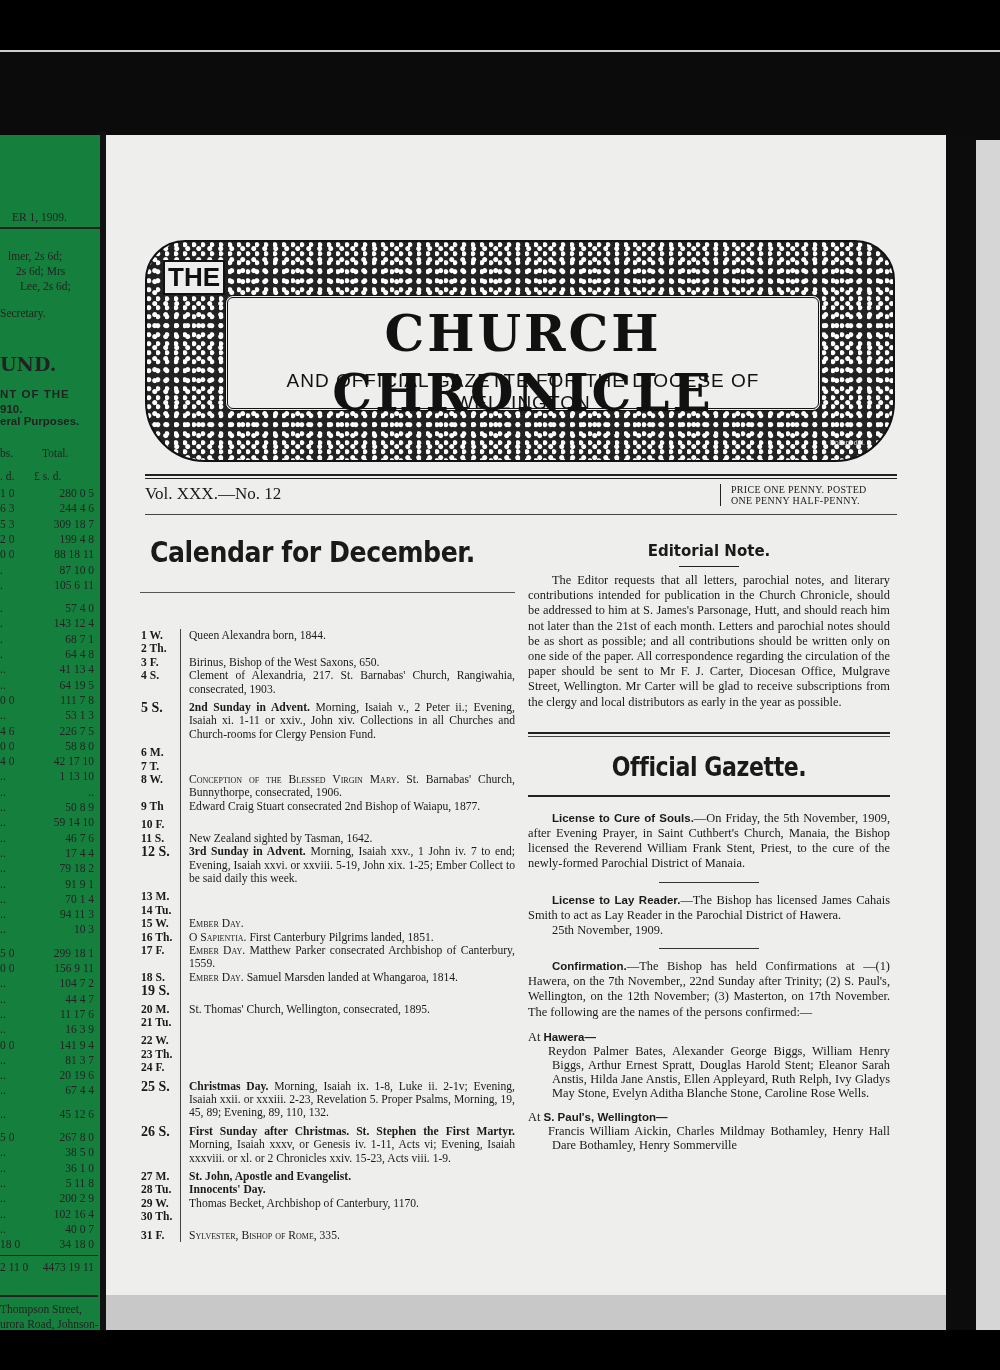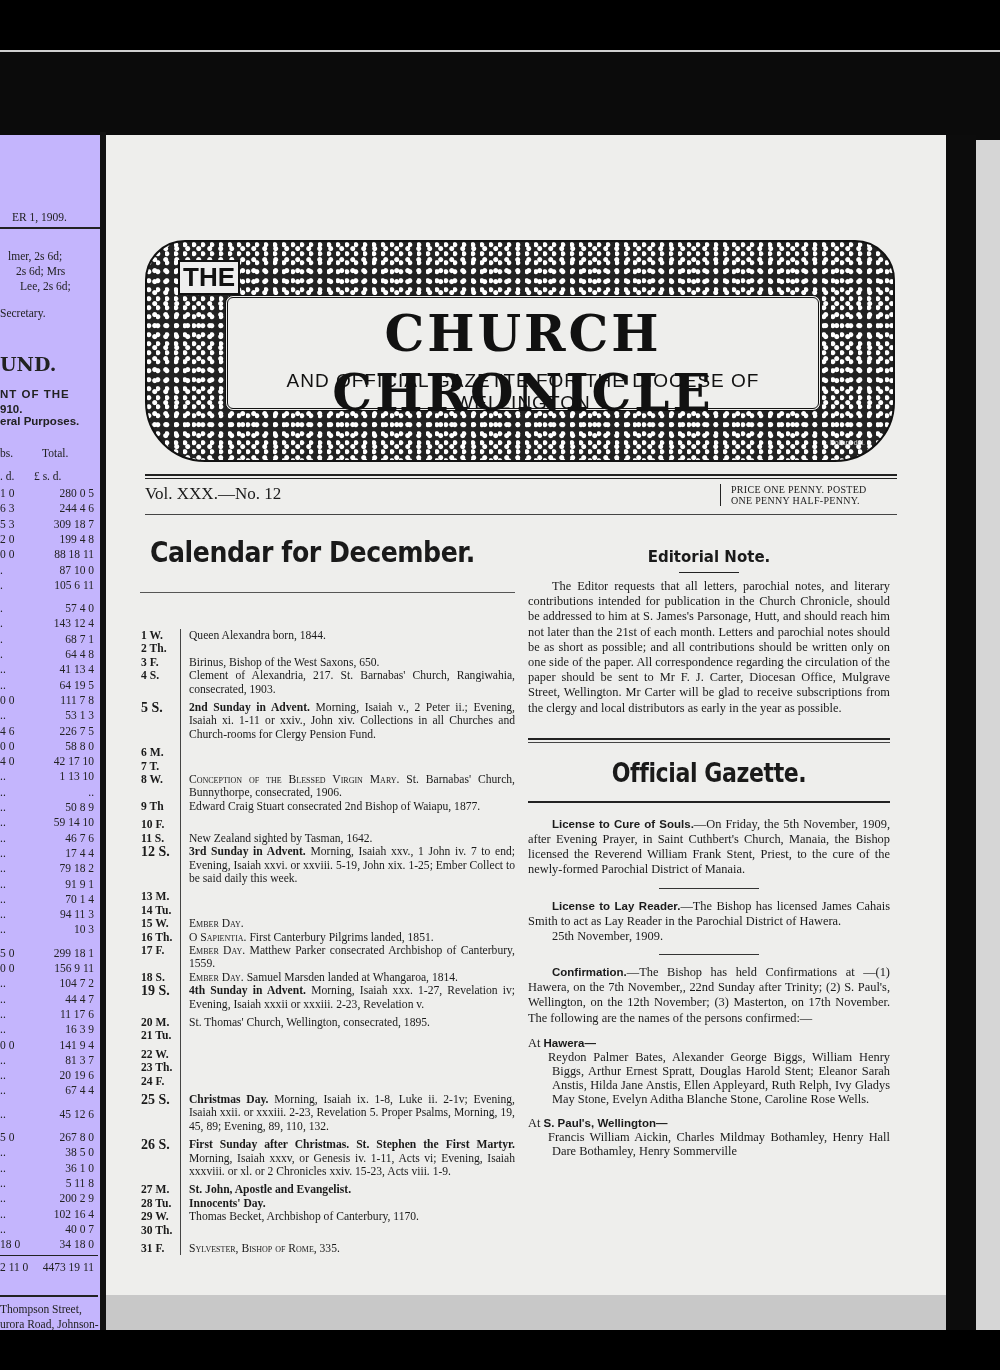--- a/index.html
+++ b/index.html
@@ -1,36 +1,36 @@
 <!DOCTYPE html>
 <html><head>
 <meta charset="utf-8">
 <style>
   html, body { margin:0; padding:0; }
   body { width:1000px; height:1370px; background:#000; position:relative; overflow:hidden; font-family:"Liberation Serif", serif; color:#1a1a1a; }
   .film-top { position:absolute; left:0; top:0; width:1000px; height:52px; background:#000; }
   .film-line { position:absolute; left:0; top:50px; width:1000px; height:2px; background:#cfcfcf; }
   .film-strip { position:absolute; left:0; top:52px; width:1000px; height:102px; background:#0b0b0b; }
   .backdrop { position:absolute; left:0; top:154px; width:950px; height:1180px; background:#c8c8c8; }
-  .left-page { position:absolute; left:0; top:135px; width:102px; height:1195px; background:#c4b5fd; overflow:hidden; }
+  .left-page { position:absolute; left:0; top:135px; width:102px; height:1195px; background:#15803d; overflow:hidden; }
   .gutter { position:absolute; left:100px; top:132px; width:6px; height:1200px; background:#111; }
   .right-edge { position:absolute; left:946px; top:135px; width:30px; height:1200px; background:#0c0c0c; }
   .right-sliver { position:absolute; left:976px; top:140px; width:24px; height:1190px; background:#d6d6d6; }
   .page { position:absolute; left:106px; top:135px; width:840px; height:1160px; background:#eeeeec; }
   .bottom-shadow { position:absolute; left:0; top:1330px; width:1000px; height:40px; background:#000; }
 
   
   .masthead { position:absolute; left:145px; top:240px; width:750px; height:222px; }
   .mast-bg { position:absolute; inset:0; border-radius:40px 40px 60px 60px;
     background:
       radial-gradient(circle at 20% 30%, #fff 0 2px, transparent 3px),
       radial-gradient(circle at 70% 60%, #fff 0 2px, transparent 3px);
     background-size:9px 9px, 11px 11px;
     background-color:#222; border:2px solid #111; }
-  .mast-the { position:absolute; left:18px; top:20px; font-family:"Liberation Sans", sans-serif; font-weight:bold; font-size:26px; color:#111; background:#eee; padding:0 3px; border:2px solid #111;margin-left:15px; }
+  .mast-the { position:absolute; left:18px; top:20px; font-family:"Liberation Sans", sans-serif; font-weight:bold; font-size:26px; color:#111; background:#eee; padding:0 3px; border:2px solid #111; }
   .mast-panel { position:absolute; left:80px; top:55px; width:590px; height:110px; background:#eeeeec; border:3px double #111; border-radius:8px; }
   .mast-title { position:absolute; left:0; right:0; top:6px; text-align:center; font-family:"DejaVu Serif", serif; font-size:50px; letter-spacing:3px; color:#111; font-weight:bold; }
   .mast-sub { position:absolute; left:0; right:0; top:72px; text-align:center; font-family:"Liberation Sans", sans-serif; font-size:19px; letter-spacing:1px; color:#111; }
   .mast-artist { position:absolute; right:30px; bottom:16px; font-size:7px; color:#ddd; font-family:"Liberation Sans", sans-serif; }
 
   .rule-double { position:absolute; left:145px; width:752px; border-top:2px solid #222; border-bottom:1px solid #222; height:2px; }
   .issue-bar { position:absolute; left:145px; top:482px; width:752px; height:28px; font-size:17px; }
   .issue-vol { position:absolute; left:0; top:2px; }
   .issue-place { position:absolute; left:158px; top:2px; letter-spacing:0.5px; }
   .issue-price { position:absolute; left:575px; top:2px; font-size:10px; line-height:11px; border-left:1.5px solid #222; padding-left:10px; letter-spacing:0.3px; }
@@ -42,21 +42,21 @@
   .cal-vline { position:absolute; left:40px; top:0; bottom:0; border-left:1px solid #444; }
   .cal-row { display:flex; font-size:11.6px; line-height:13.4px; }
   .cal-day { width:42px; font-weight:bold; padding-left:1px; }
   .cal-day.sun { font-size:14px;font-family:Liberation Serif, serif; }
   .cal-text { flex:1; padding-left:6px; text-align:justify; }
   .b { font-weight:bold; }
   .sc { font-variant:small-caps; }
   .gap { height:5px; }
 
   .col-right { position:absolute; left:528px; top:530px; width:362px; }
-  .ed-title { text-align:center; font-family:"DejaVu Sans", sans-serif; font-weight:bold; font-size:15px; margin-top:18px; }
+  .ed-title { text-align:center; font-family:"DejaVu Sans", sans-serif; font-weight:bold; font-size:15px; margin-top:12px; }
   .short-rule { width:60px; margin:6px auto 6px auto; border-top:1.5px solid #222; }
   .body-text { font-size:12.4px; line-height:15.2px; text-align:justify; }
   .body-text p { margin:0; text-indent:24px; }
   .long-rule { border-top:2px solid #222; border-bottom:1px solid #444; height:2px; margin:14px 0 8px 0; }
   .og-title { text-align:center; font-family:"DejaVu Sans", sans-serif; font-weight:bold; font-size:26px; transform:scaleX(0.85); letter-spacing:-0.5px; height:44px; line-height:44px; }
   .heavy-rule { border-top:2px solid #222; margin:6px 0 14px 0; }
   .sec-head { font-family:"Liberation Sans", sans-serif; font-weight:bold; font-size:11.5px; }
   .mid-rule { width:100px; margin:10px auto 10px auto; border-top:1.5px solid #333; }
   .date-line { padding-left:24px; font-size:12.4px; line-height:15px; }
   .place { font-size:12.4px; margin-top:10px; line-height:14px; }
@@ -418,21 +418,20 @@
       <div class="cal-row">
         <div class="cal-day">17 F.</div>
         <div class="cal-text"><span class="sc">Ember Day.</span> <span>Matthew Parker consecrated Archbishop of Canterbury, 1559.</span></div>
       </div>
       <div class="cal-row">
         <div class="cal-day">18 S.</div>
         <div class="cal-text"><span class="sc">Ember Day.</span> <span>Samuel Marsden landed at Whangaroa, 1814.</span></div>
       </div>
       <div class="cal-row">
         <div class="cal-day sun">19 S.</div>
-        <div class="cal-text"><span class="b">4th Sunday in Advent.</span> <span>Morning, Isaiah xxx. 1-27, Revelation iv; Evening, Isaiah xxxii or xxxiii. 2-23, Revelation v.</span></div>
       </div>
       <div class="gap"></div>
       <div class="cal-row">
         <div class="cal-day">20 M.</div>
         <div class="cal-text"><span>St. Thomas' Church, Wellington, consecrated, 1895.</span></div>
       </div>
       <div class="cal-row">
         <div class="cal-day">21 Tu.</div>
       </div>
       <div class="gap"></div>

